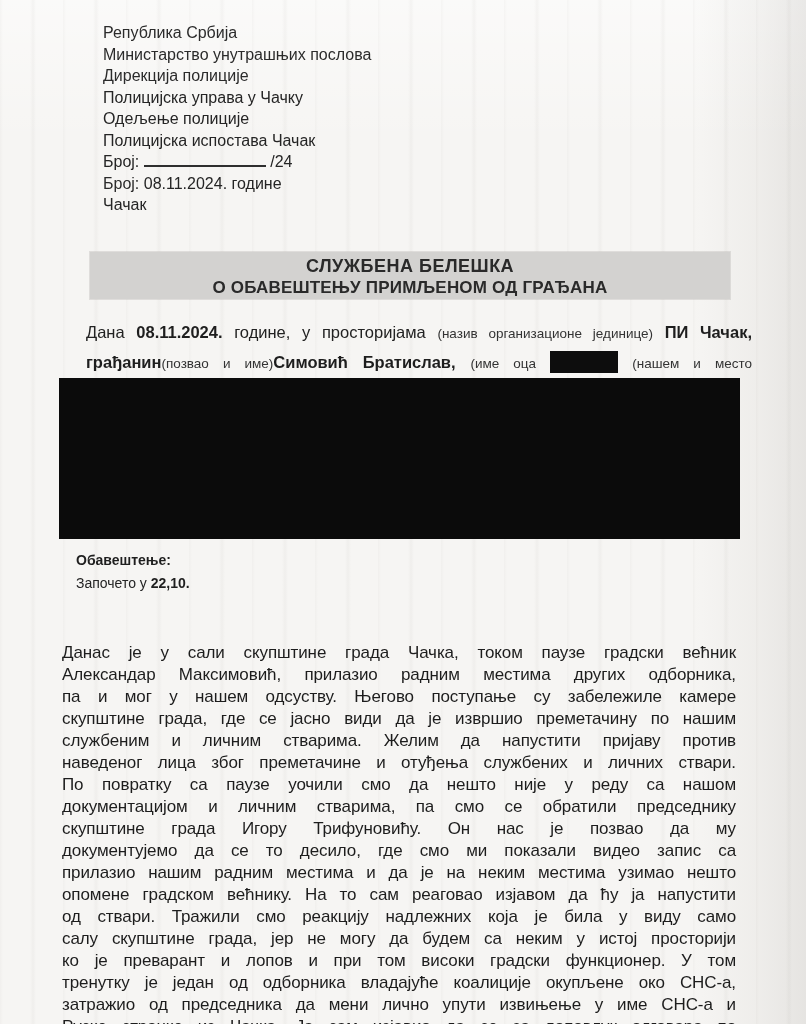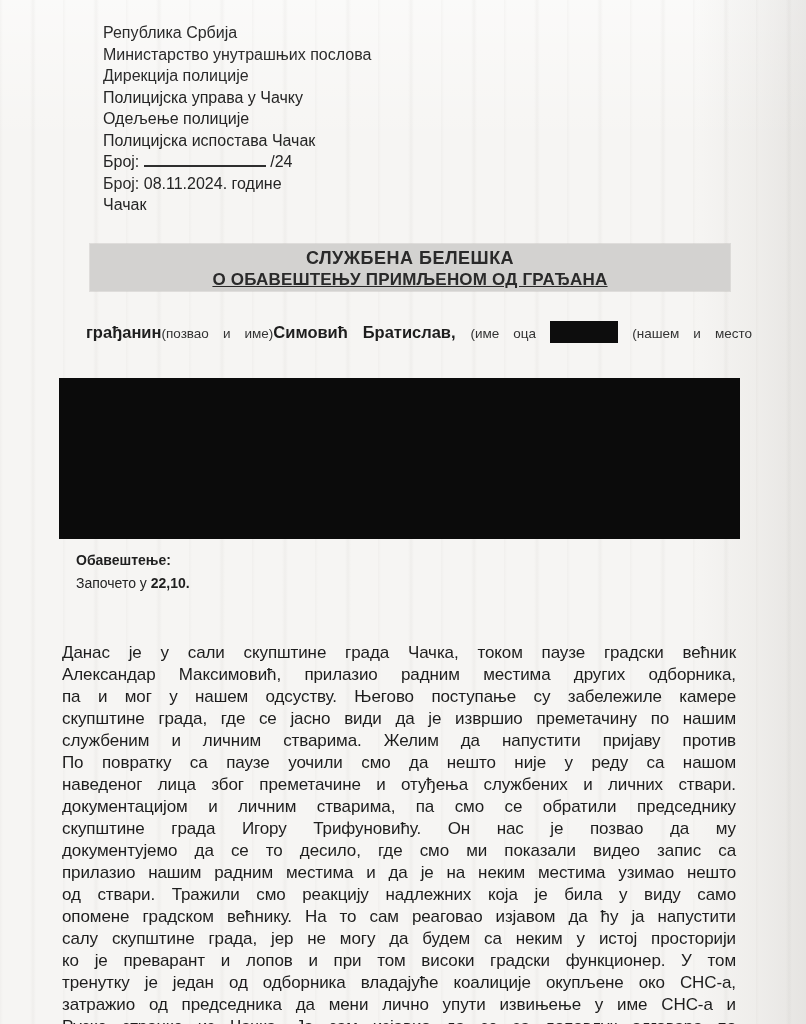--- a/index.html
+++ b/index.html
@@ -28,28 +28,28 @@
     font-size:16px;line-height:21.5px;color:#2b2b2b;
     white-space:nowrap;
   }
   .letterhead .b{font-weight:400;color:#252525;}
   .blank{
     display:inline-block;width:122px;height:13px;
     border-bottom:2px solid #2e2e2e;
   }
   
   .title-band{
-    position:absolute;left:90px;top:244px;width:640px;height:47px;
+    position:absolute;left:90px;top:252px;width:640px;height:47px;
     background:#d3d2d0;
     text-align:center;
     color:#2a2a2a;
     box-shadow:0 0 0 1px rgba(180,178,174,0.35);
   }
   .title-band .t1{font-size:18px;font-weight:700;letter-spacing:0.5px;margin-top:4px;line-height:21px;}
-  .title-band .t2{font-size:17px;font-weight:700;letter-spacing:0.2px;line-height:21px;text-decoration:underline;}
+  .title-band .t2{font-size:17px;font-weight:700;letter-spacing:0.2px;line-height:21px;}
   
   .intro{
     position:absolute;left:86px;top:318px;width:666px;
     font-size:16.5px;line-height:29px;color:#222;
   }
   .jline{
     text-align:justify;
     text-align-last:justify;
     white-space:nowrap;
   }
@@ -94,44 +94,45 @@
       <div><span>Број: </span><span class="b">08.11.2024. године</span></div>
       <div><span class="b">Чачак</span></div>
     </div>
 
   <div class="title-band">
     <div class="t1">СЛУЖБЕНА БЕЛЕШКА</div>
     <div class="t2">О ОБАВЕШТЕЊУ ПРИМЉЕНОМ ОД ГРАЂАНА</div>
   </div>
 
   <div class="intro">
+      <div class="jline"><span>Дана </span><span class="b">08.11.2024.</span><span> године, у просторијама </span><span class="small">(назив организационе јединице)</span><span> </span><span class="b">ПИ Чачак,</span></div>
       <div class="jline"><span class="b">грађанин</span><span class="small">(позвао и име)</span><span class="b">Симовић Братислав, </span><span class="small">(име оца </span><span class="redact-inline"></span><span class="small"> (нашем и место</span></div>
     </div>
 
   <div class="redaction-block"></div>
 
   <div class="notice">
       <div><span class="b">Обавештење:</span></div>
       <div><span>Започето у </span><span class="b">22,10.</span></div>
     </div>
 
   <div class="statement">
       <div class="jline">Данас је у сали скупштине града Чачка, током паузе градски већник</div>
       <div class="jline">Александар Максимовић, прилазио радним местима других одборника,</div>
       <div class="jline">па и мог у нашем одсуству. Његово поступање су забележиле камере</div>
       <div class="jline">скупштине града, где се јасно види да је извршио преметачину по нашим</div>
       <div class="jline">службеним и личним стварима. Желим да напустити пријаву против</div>
+      <div class="jline">наведеног лица због преметачине и отуђења службених и личних ствари.</div>
       <div class="jline">По повратку са паузе уочили смо да нешто није у реду са нашом</div>
-      <div class="jline">наведеног лица због преметачине и отуђења службених и личних ствари.</div>
       <div class="jline">документацијом и личним стварима, па смо се обратили председнику</div>
       <div class="jline">скупштине града Игору Трифуновићу. Он нас је позвао да му</div>
       <div class="jline">документујемо да се то десило, где смо ми показали видео запис са</div>
       <div class="jline">прилазио нашим радним местима и да је на неким местима узимао нешто</div>
+      <div class="jline">опомене градском већнику. На то сам реаговао изјавом да ћу ја напустити</div>
       <div class="jline">од ствари. Тражили смо реакцију надлежних која је била у виду само</div>
-      <div class="jline">опомене градском већнику. На то сам реаговао изјавом да ћу ја напустити</div>
       <div class="jline">салу скупштине града, јер не могу да будем са неким у истој просторији</div>
       <div class="jline">ко је преварант и лопов и при том високи градски функционер. У том</div>
       <div class="jline">тренутку је један од одборника владајуће коалиције окупљене око СНС-а,</div>
       <div class="jline">затражио од председника да мени лично упути извињење у име СНС-а и</div>
       <div class="jline">Руске странке из Чачка. Ја сам изјавио да се за лоповлук одговара по</div>
     </div>
 
 </div>
 
 </body></html>

